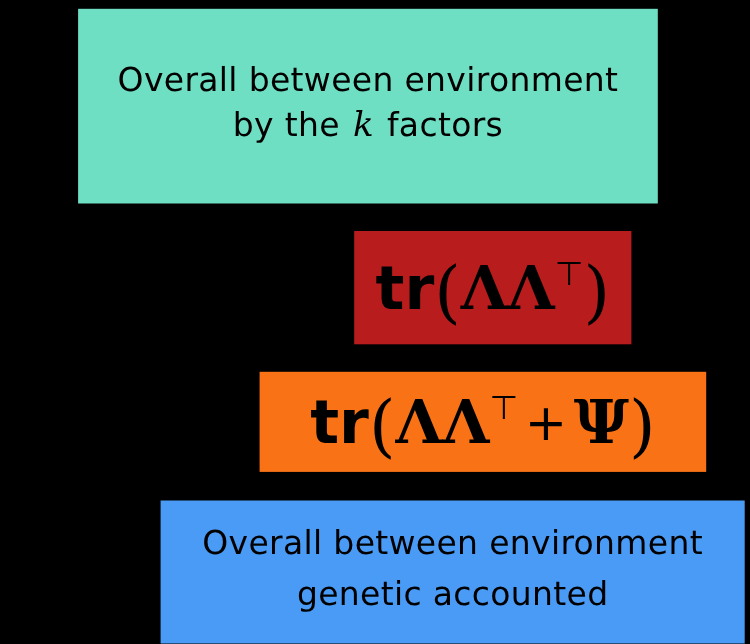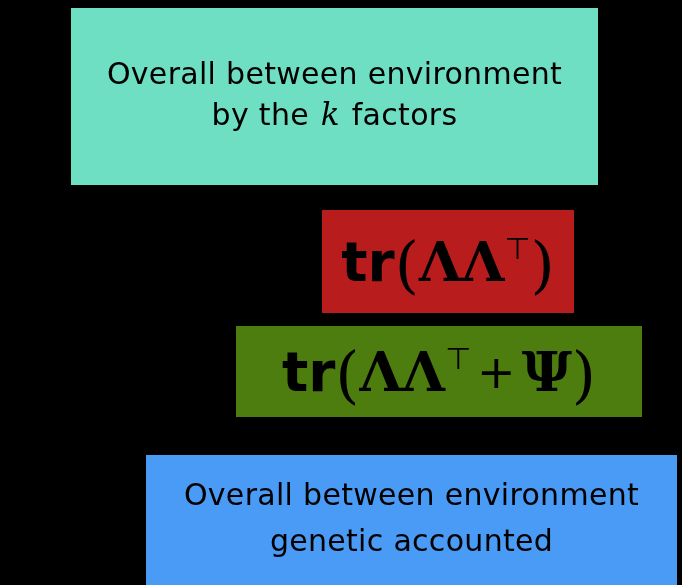--- a/index.html
+++ b/index.html
@@ -67,24 +67,24 @@
     top: 210px;
     width: 252px;
     height: 103px;
     background: #b91c1c;
     margin-left: 18px;
   }
 
   
   #denominator-box {
     left: 236px;
-    top: 326px;
+    top: 338px;
     width: 406px;
     height: 91px;
-    background: #4d7c0f;
+    background: #f97316;
   }
 
   .formula {
     font-family: "DejaVu Sans", sans-serif;
     font-weight: 700;
     font-size: 55px;
     line-height: 1;
     color: #000000;
     white-space: nowrap;
     display: inline-block;

